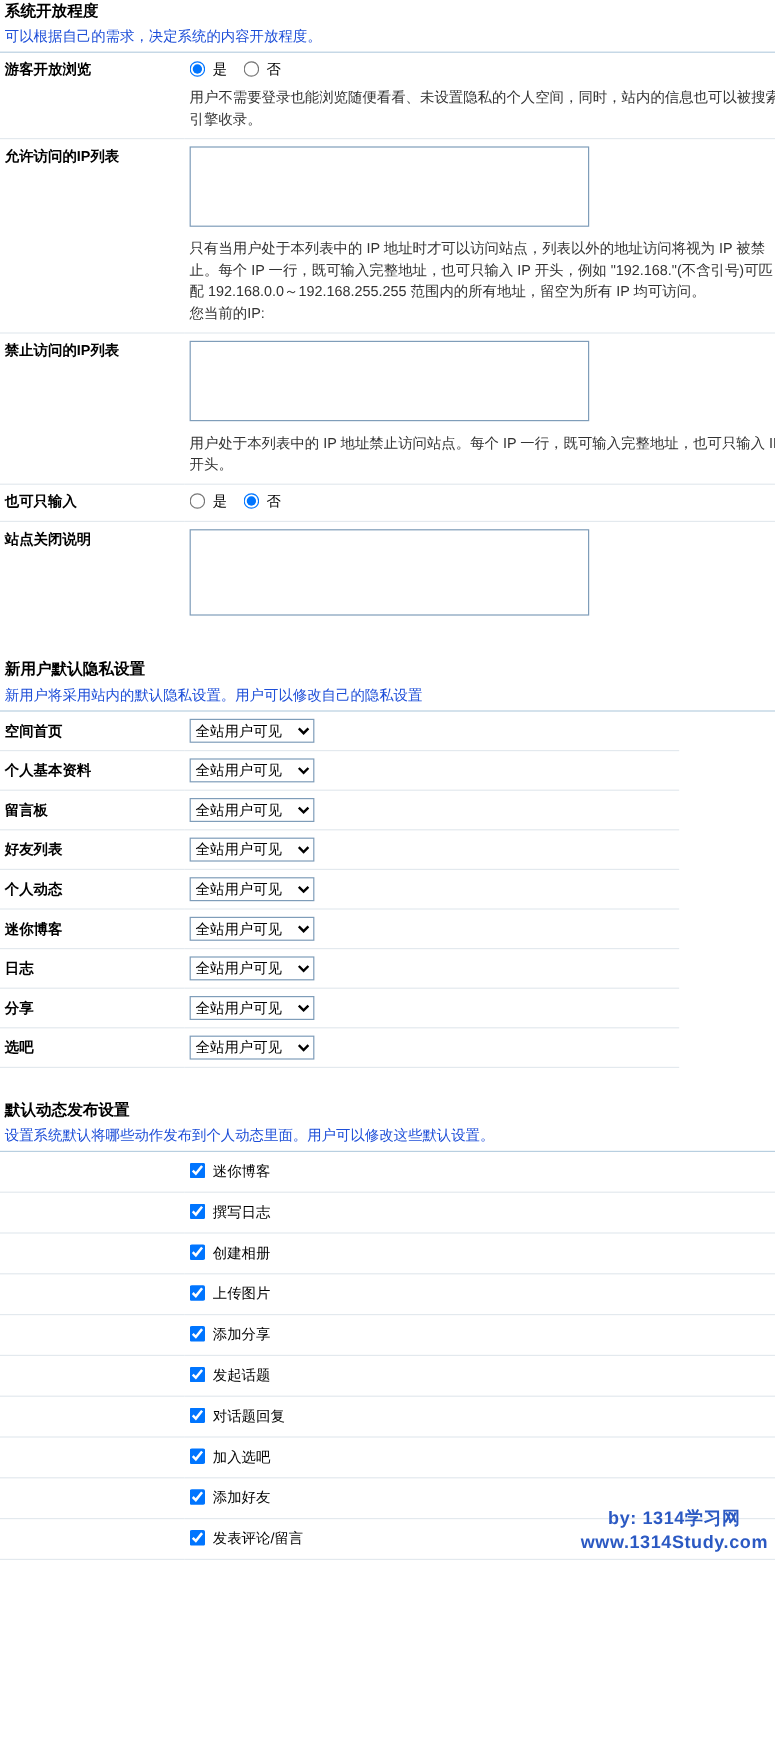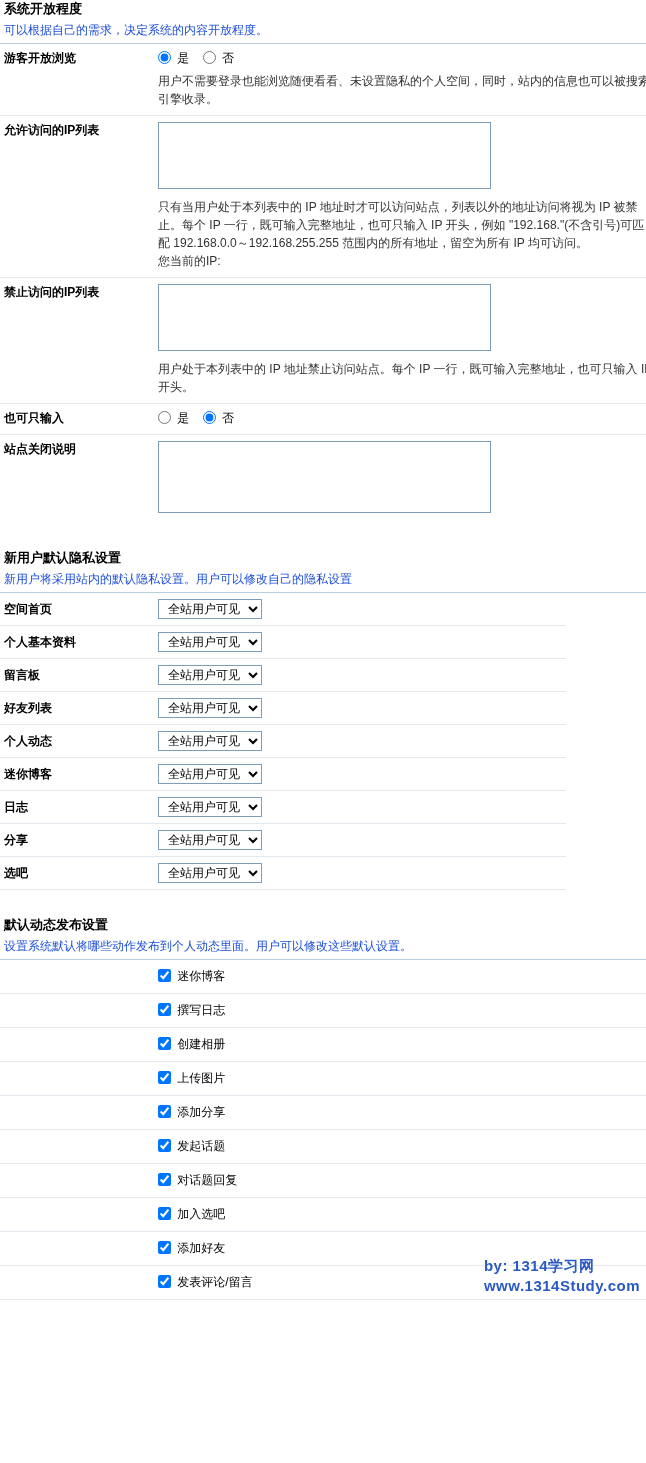--- a/index.html
+++ b/index.html
@@ -110,21 +110,20 @@
     width: 146px;
     font-weight: bold;
   }
   select.priv {
     width: 104px;
     font-family: "Liberation Sans", sans-serif;
     font-size: 12px;
     border: 1px solid #7f9db9;
     background: #fff;
     height: 20px;
-    text-align: center;
   }
 
   
   table.feeds {
     border-collapse: collapse;
     width: 646px;
     table-layout: fixed;
   }
   table.feeds td {
     vertical-align: middle;
@@ -133,21 +132,21 @@
     font-size: 12px;
   }
   table.feeds td.pad { width: 146px; }
   .chk-label { white-space: nowrap; }
 
   
   .watermark {
     position: absolute;
     right: 6px;
     bottom: 4px;
-    text-align: left;
+    text-align: center;
     color: #2b59c3;
     font-size: 15px;
     font-weight: bold;
     line-height: 20px;
     letter-spacing: 0.5px;
   }
   .watermark .l2 { color: #2b59c3; }
 </style>
 </head>
 <body>

